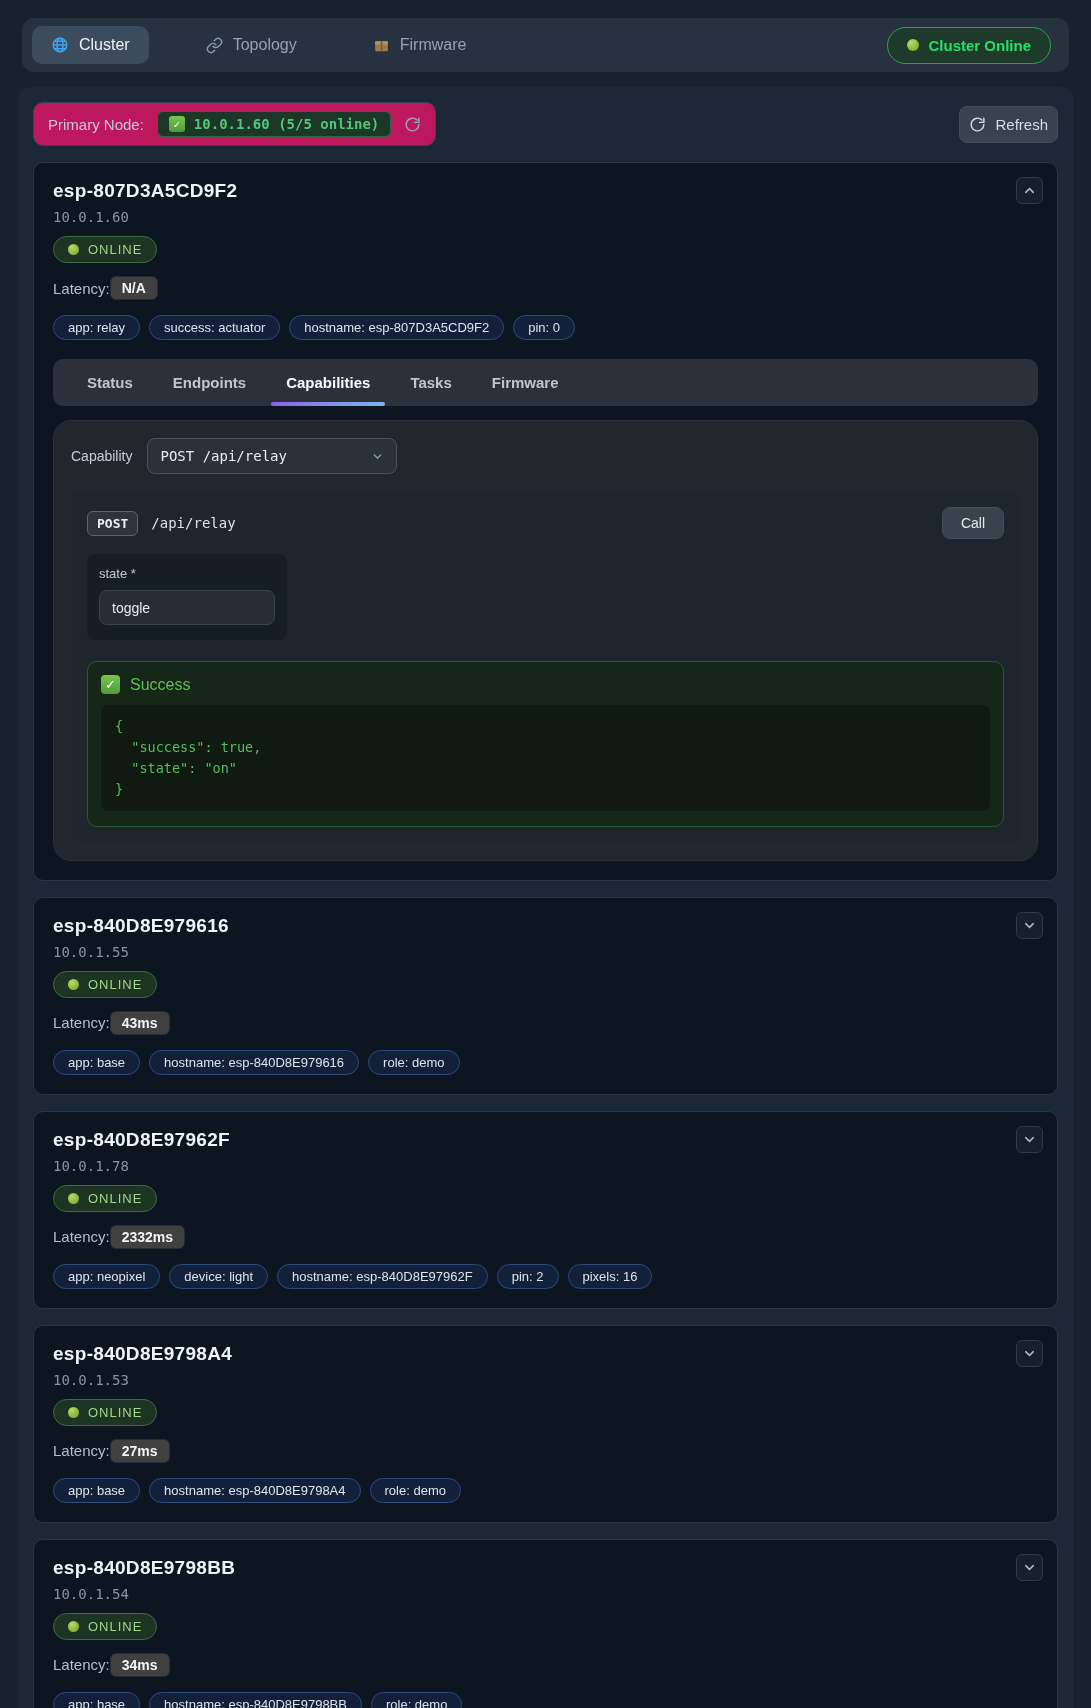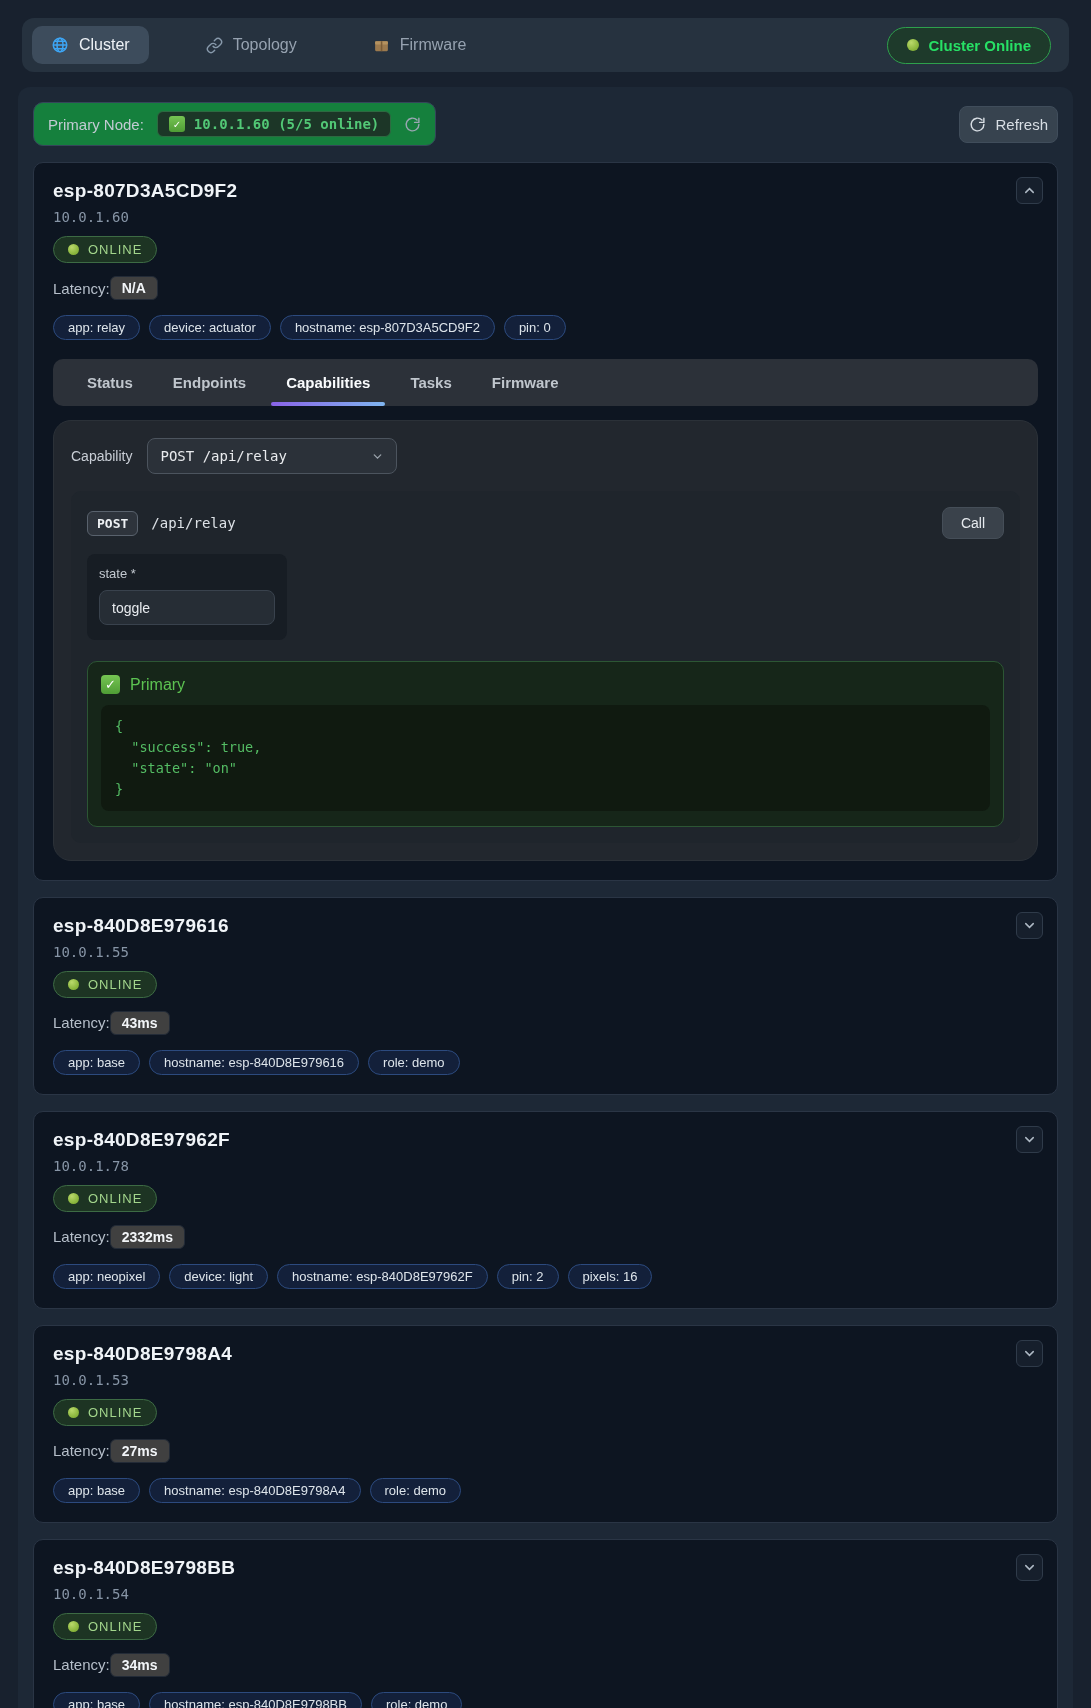--- a/index.html
+++ b/index.html
@@ -37,21 +37,21 @@
 
   
   .container {
     margin:15px 18px 16px; background:#1d2836; border-radius:12px;
     padding:15px 15px 20px;
   }
 
   .primary-row { display:flex; justify-content:space-between; align-items:center; margin-bottom:16px; }
   .primary-box {
     display:flex; align-items:center; gap:13px;
-    background:#15803d; border:1px solid #35455a; border-radius:10px;
+    background:#be185d; border:1px solid #35455a; border-radius:10px;
     padding:8px 14px;
   }
   .primary-label { font-size:15px; color:#c3cbd4; }
   .primary-badge {
     display:flex; align-items:center; gap:9px;
     background:#1c3627; border:1px solid #2d6a41; border-radius:6px;
     padding:4px 11px;
     font-family:"DejaVu Sans Mono","Liberation Mono",monospace;
     font-size:14px; font-weight:bold; color:#52c876;justify-content:center;
   }
@@ -244,21 +244,21 @@
     <div class="online-pill">
       <span class="dot"></span>
       <span>ONLINE</span>
     </div>
     <div class="latency-row">
       <span>Latency:</span>
       <span class="lat-badge">N/A</span>
     </div>
     <div class="tags">
       <span class="tag">app: relay</span>
-      <span class="tag">device: actuator</span>
+      <span class="tag">success: actuator</span>
       <span class="tag">hostname: esp-807D3A5CD9F2</span>
       <span class="tag">pin: 0</span>
     </div>
 
     <div class="tabbar">
       <div class="tab">Status</div>
       <div class="tab">Endpoints</div>
       <div class="tab active">Capabilities</div>
       <div class="tab">Tasks</div>
       <div class="tab">Firmware</div>
@@ -285,21 +285,21 @@
         </div>
 
         <div class="param-box">
           <div class="param-label">state *</div>
           <input class="param-input" value="toggle" style="">
         </div>
 
         <div class="success">
           <div class="success-head">
             <span class="check"></span>
-            <span>Primary</span>
+            <span>Success</span>
           </div>
           <pre class="code mono">{
   "success": true,
   "state": "on"
 }</pre>
         </div>
       </div>
     </div>
   </div>
 

